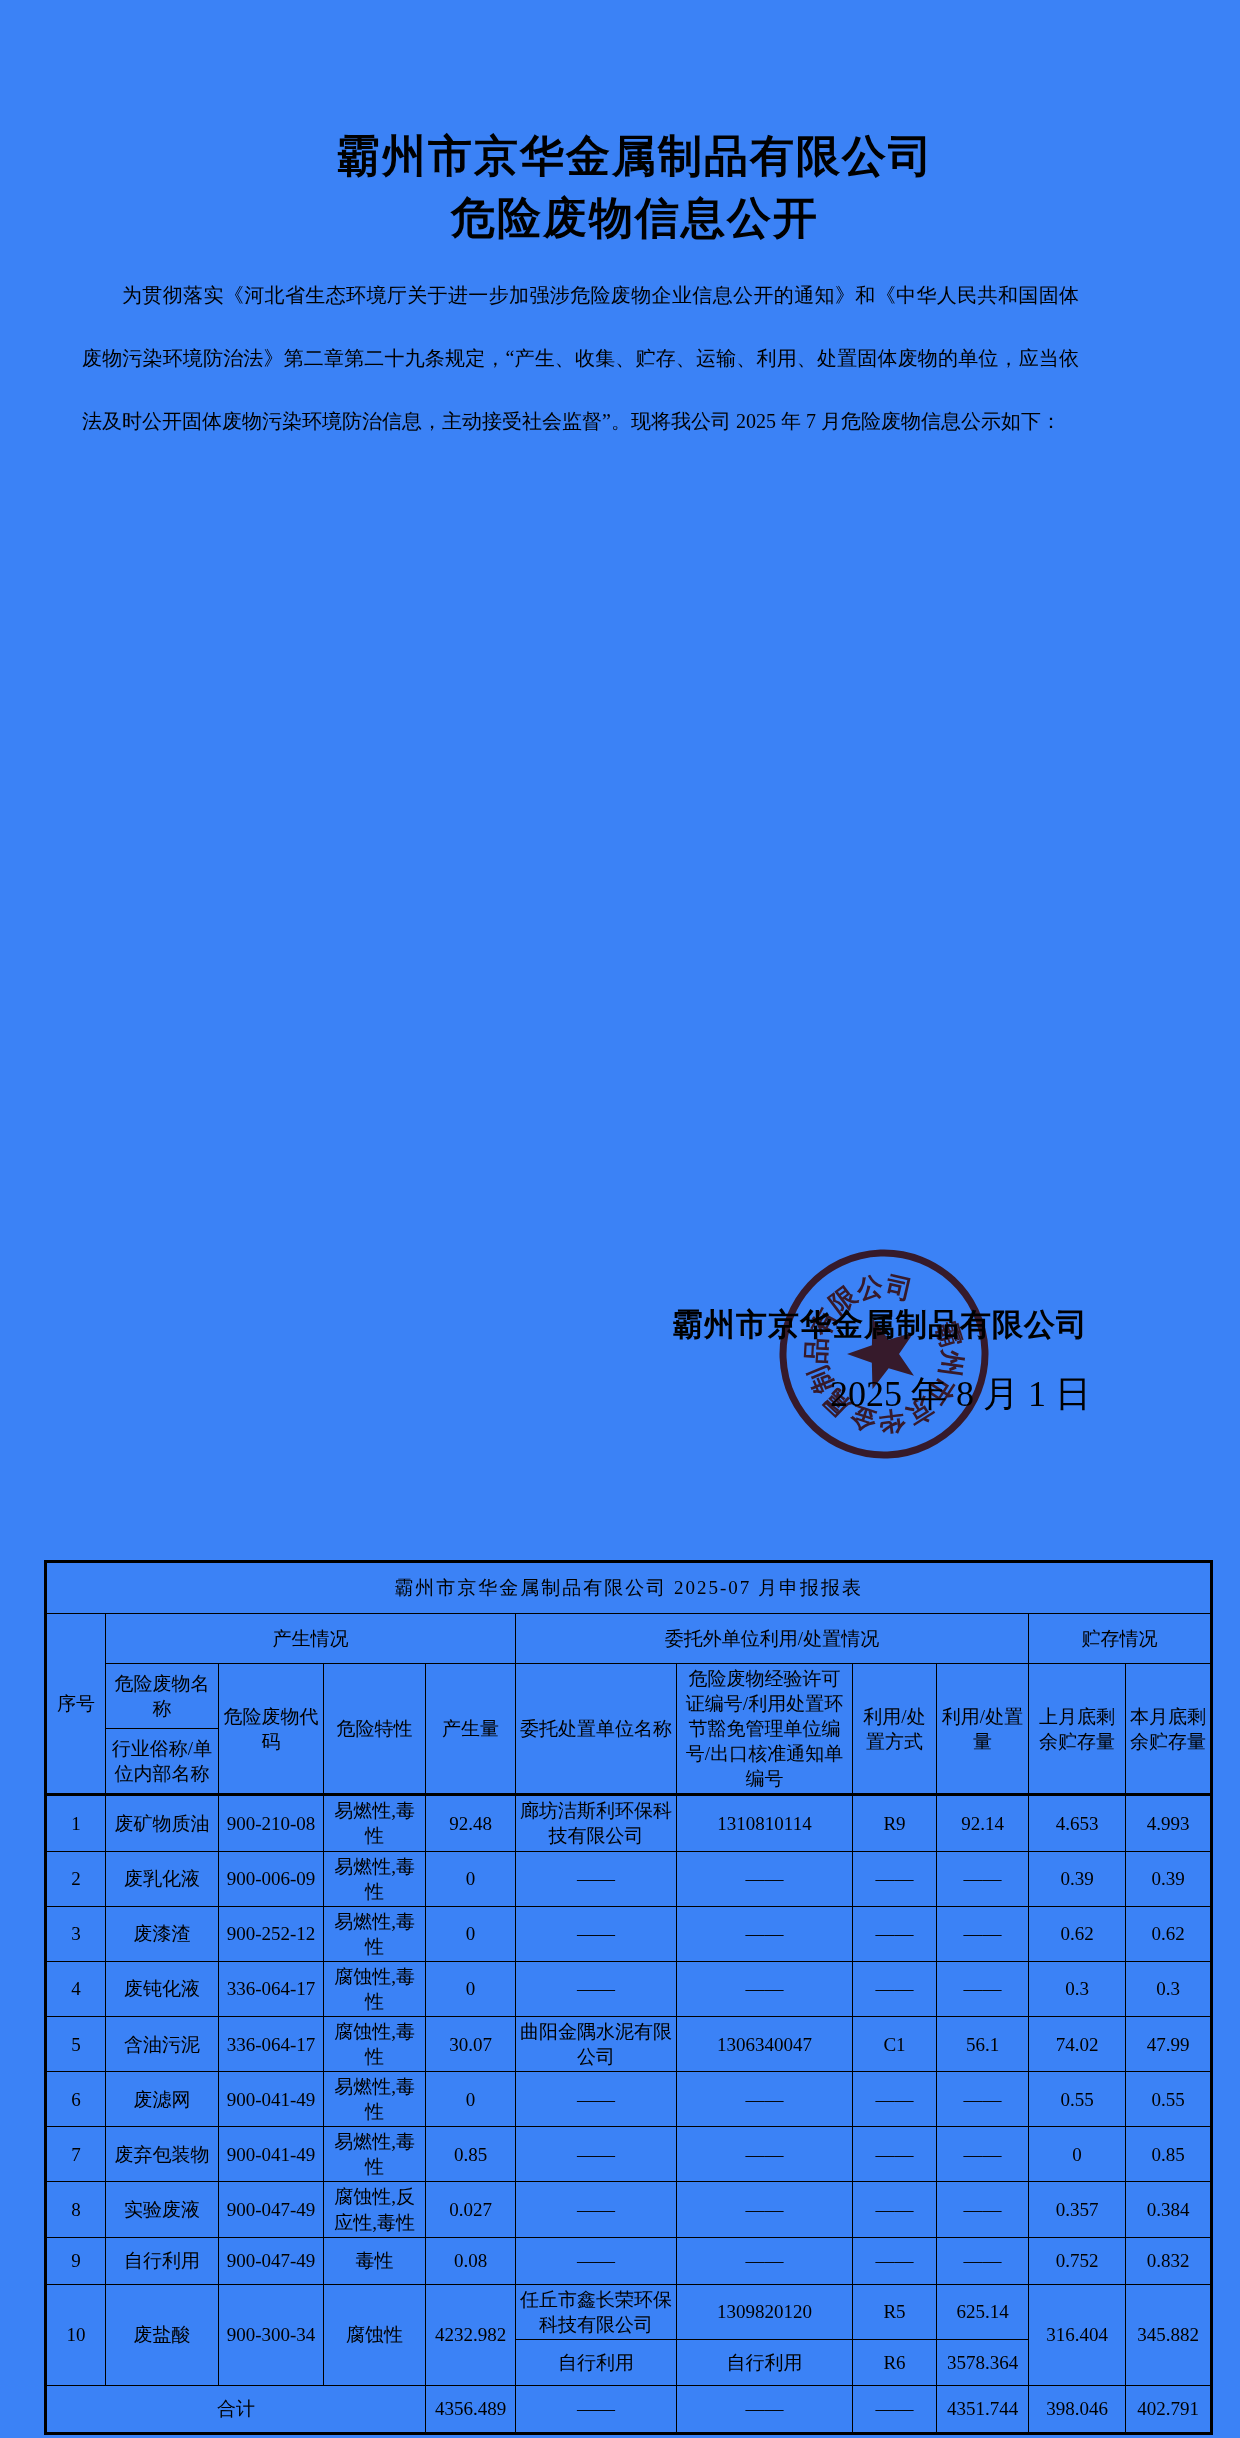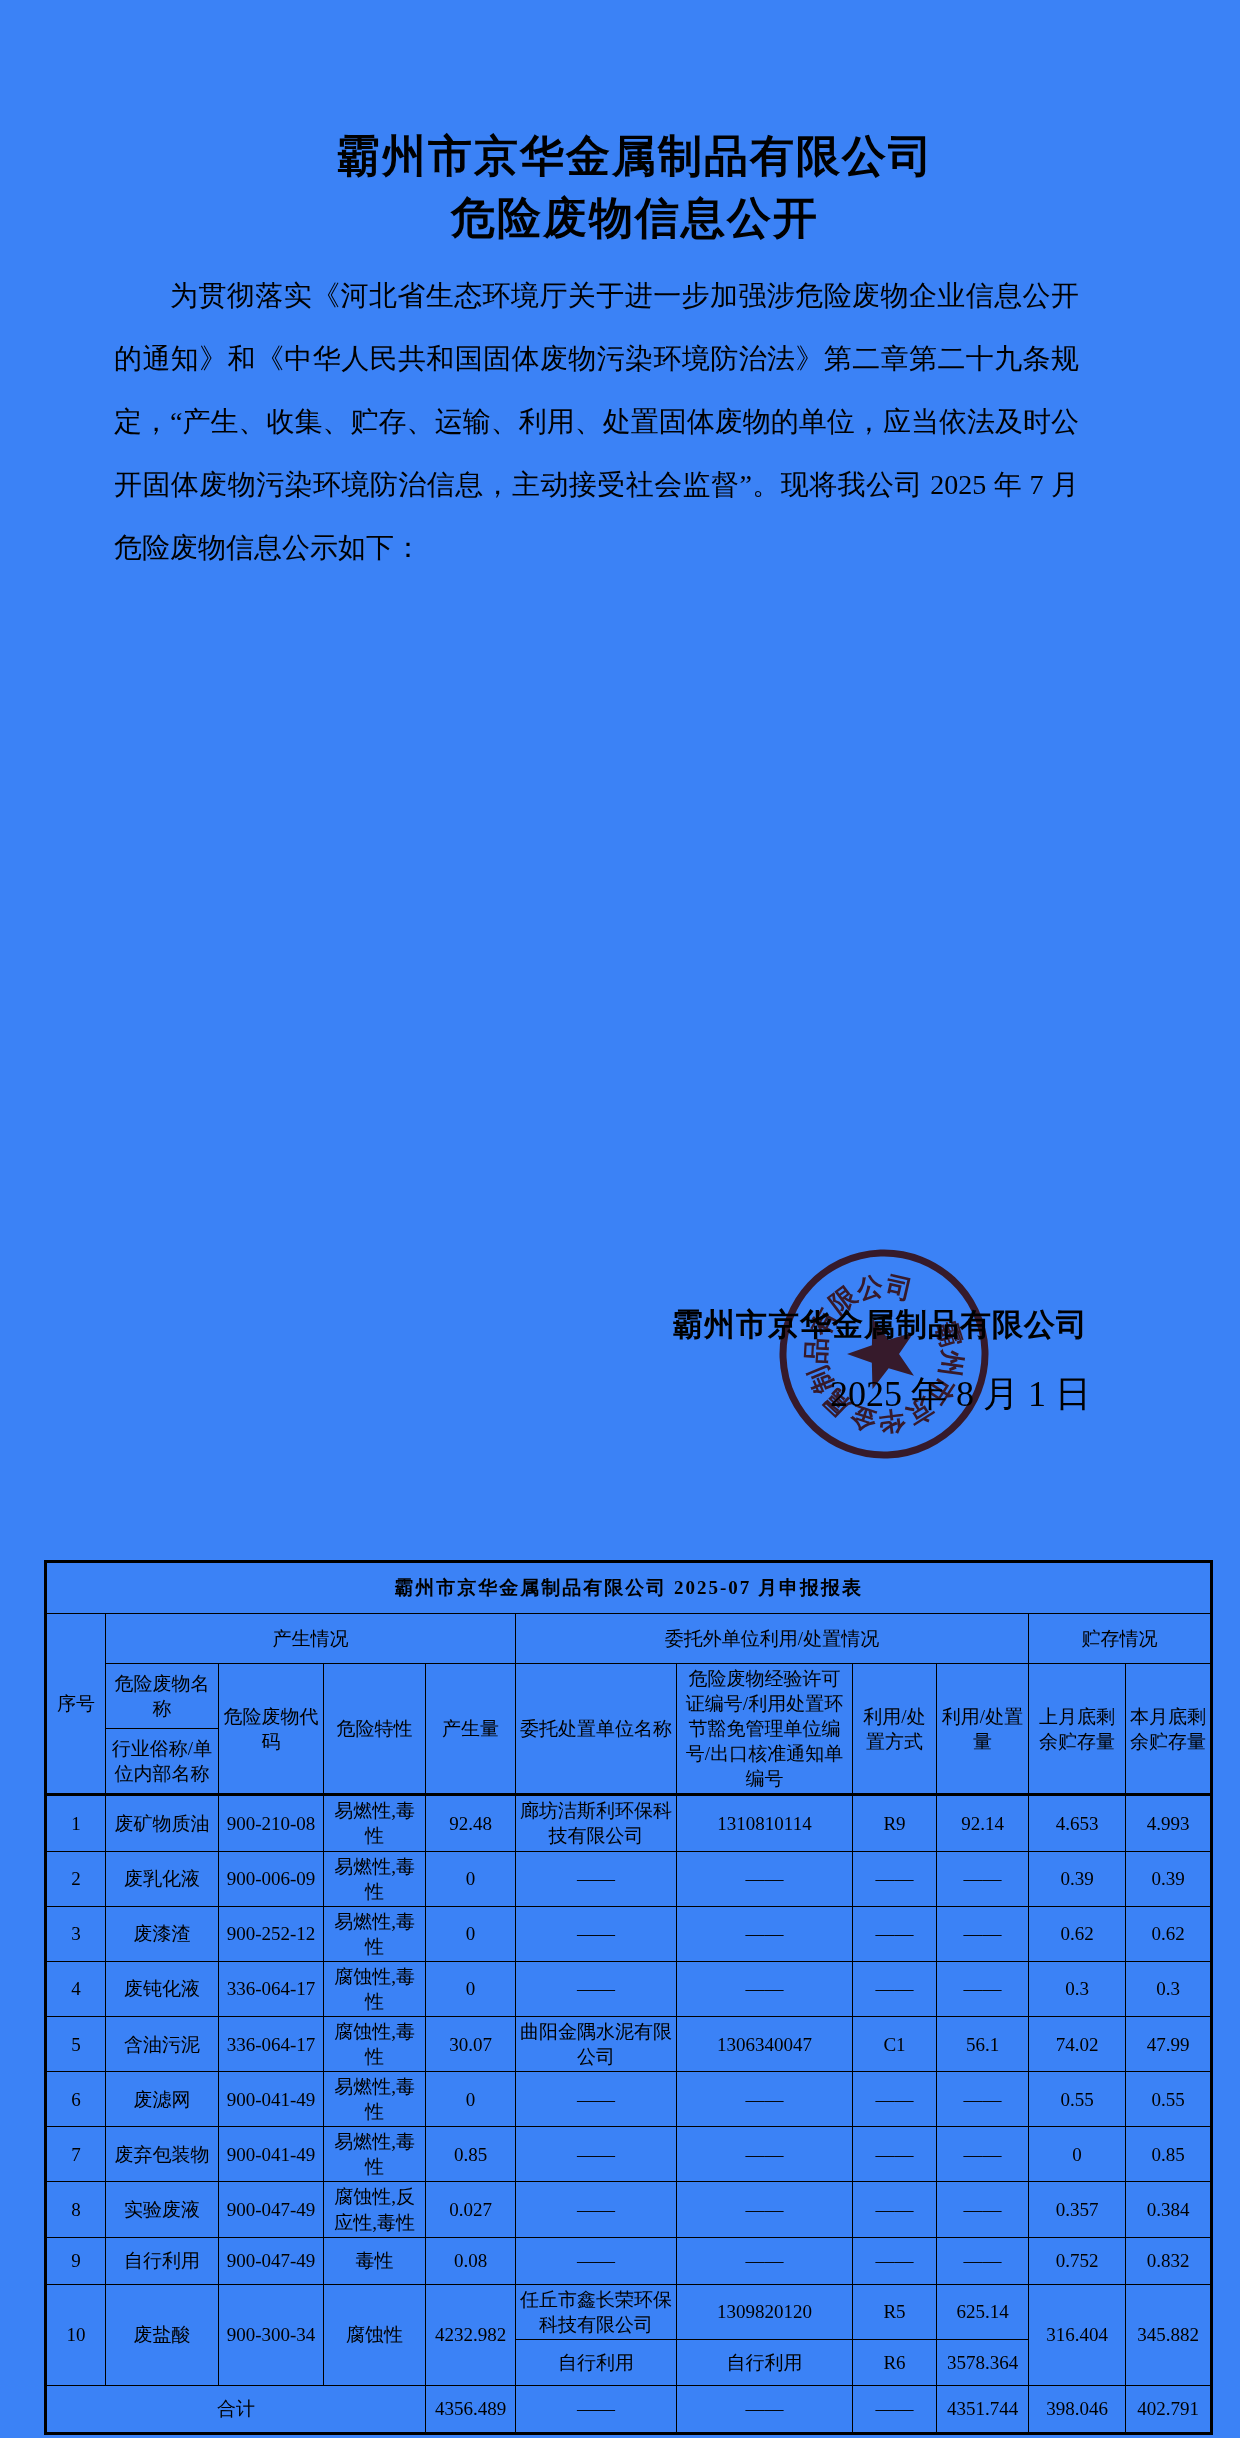--- a/index.html
+++ b/index.html
@@ -1,31 +1,31 @@
 <!DOCTYPE html>
 <html><head>
 <meta charset="utf-8">
 <style>
   html,body{margin:0;padding:0;background:#fff;}
   .page{position:relative;width:1240px;height:2438px;background:#3b82f6;overflow:hidden;
         font-family:"Liberation Serif","DejaVu Serif",serif;color:#000;}
   .doc-title{padding-top:126px;margin:0 161px 0 191px;text-align:center;
              font-weight:bold;font-size:44px;line-height:62px;letter-spacing:2px;}
-  .doc-body{margin:14px 161px 0 114px;font-size:28px;line-height:63px;text-align:justify;}
+  .doc-body{margin:14px 161px 0 82px;font-size:20px;line-height:63px;text-align:justify;}
   .doc-body p{margin:0;text-indent:2em;}
   .sig-company{position:absolute;left:672px;top:1304px;font-size:31px;font-weight:bold;
                letter-spacing:1px;z-index:3;white-space:nowrap;}
   .sig-date{position:absolute;left:830px;top:1370px;font-size:36px;z-index:3;white-space:nowrap;}
   .seal{position:absolute;left:778px;top:1248px;z-index:2;mix-blend-mode:multiply;opacity:.93;}
   .seal-text text{font-size:26px;font-weight:bold;font-family:"Liberation Serif","DejaVu Serif",serif;}
   .tbl-wrap{position:absolute;left:44px;top:1560px;z-index:1;}
   table.decl{border-collapse:collapse;width:1166px;table-layout:fixed;border:3px solid #000;}
   table.decl td{border:1px solid #000;text-align:center;vertical-align:middle;
                 padding:2px 4px;font-size:19px;line-height:1.32;overflow:hidden;box-sizing:border-box;}
-  td.t-title{font-size:33px;font-weight:bold;letter-spacing:2px;height:52px;}
+  td.t-title{font-size:33px;font-weight:normal;letter-spacing:2px;height:52px;}
   tr.r-group td{height:50px;}
   tr.r-sub1 td{height:36px;}
   tr.r-sub2 td{height:54px;margin-left:40px;}
   td.hdr-small{font-size:17px;padding:2px 5px;}
   tr.data{height:47px;}
   tr.tr-first td{border-top:3px solid #000;}
   tr.r10a td,tr.r10b td{height:46px;}
   tr.r-total td{height:48px;margin-top:26px;}
 </style>
 </head>

